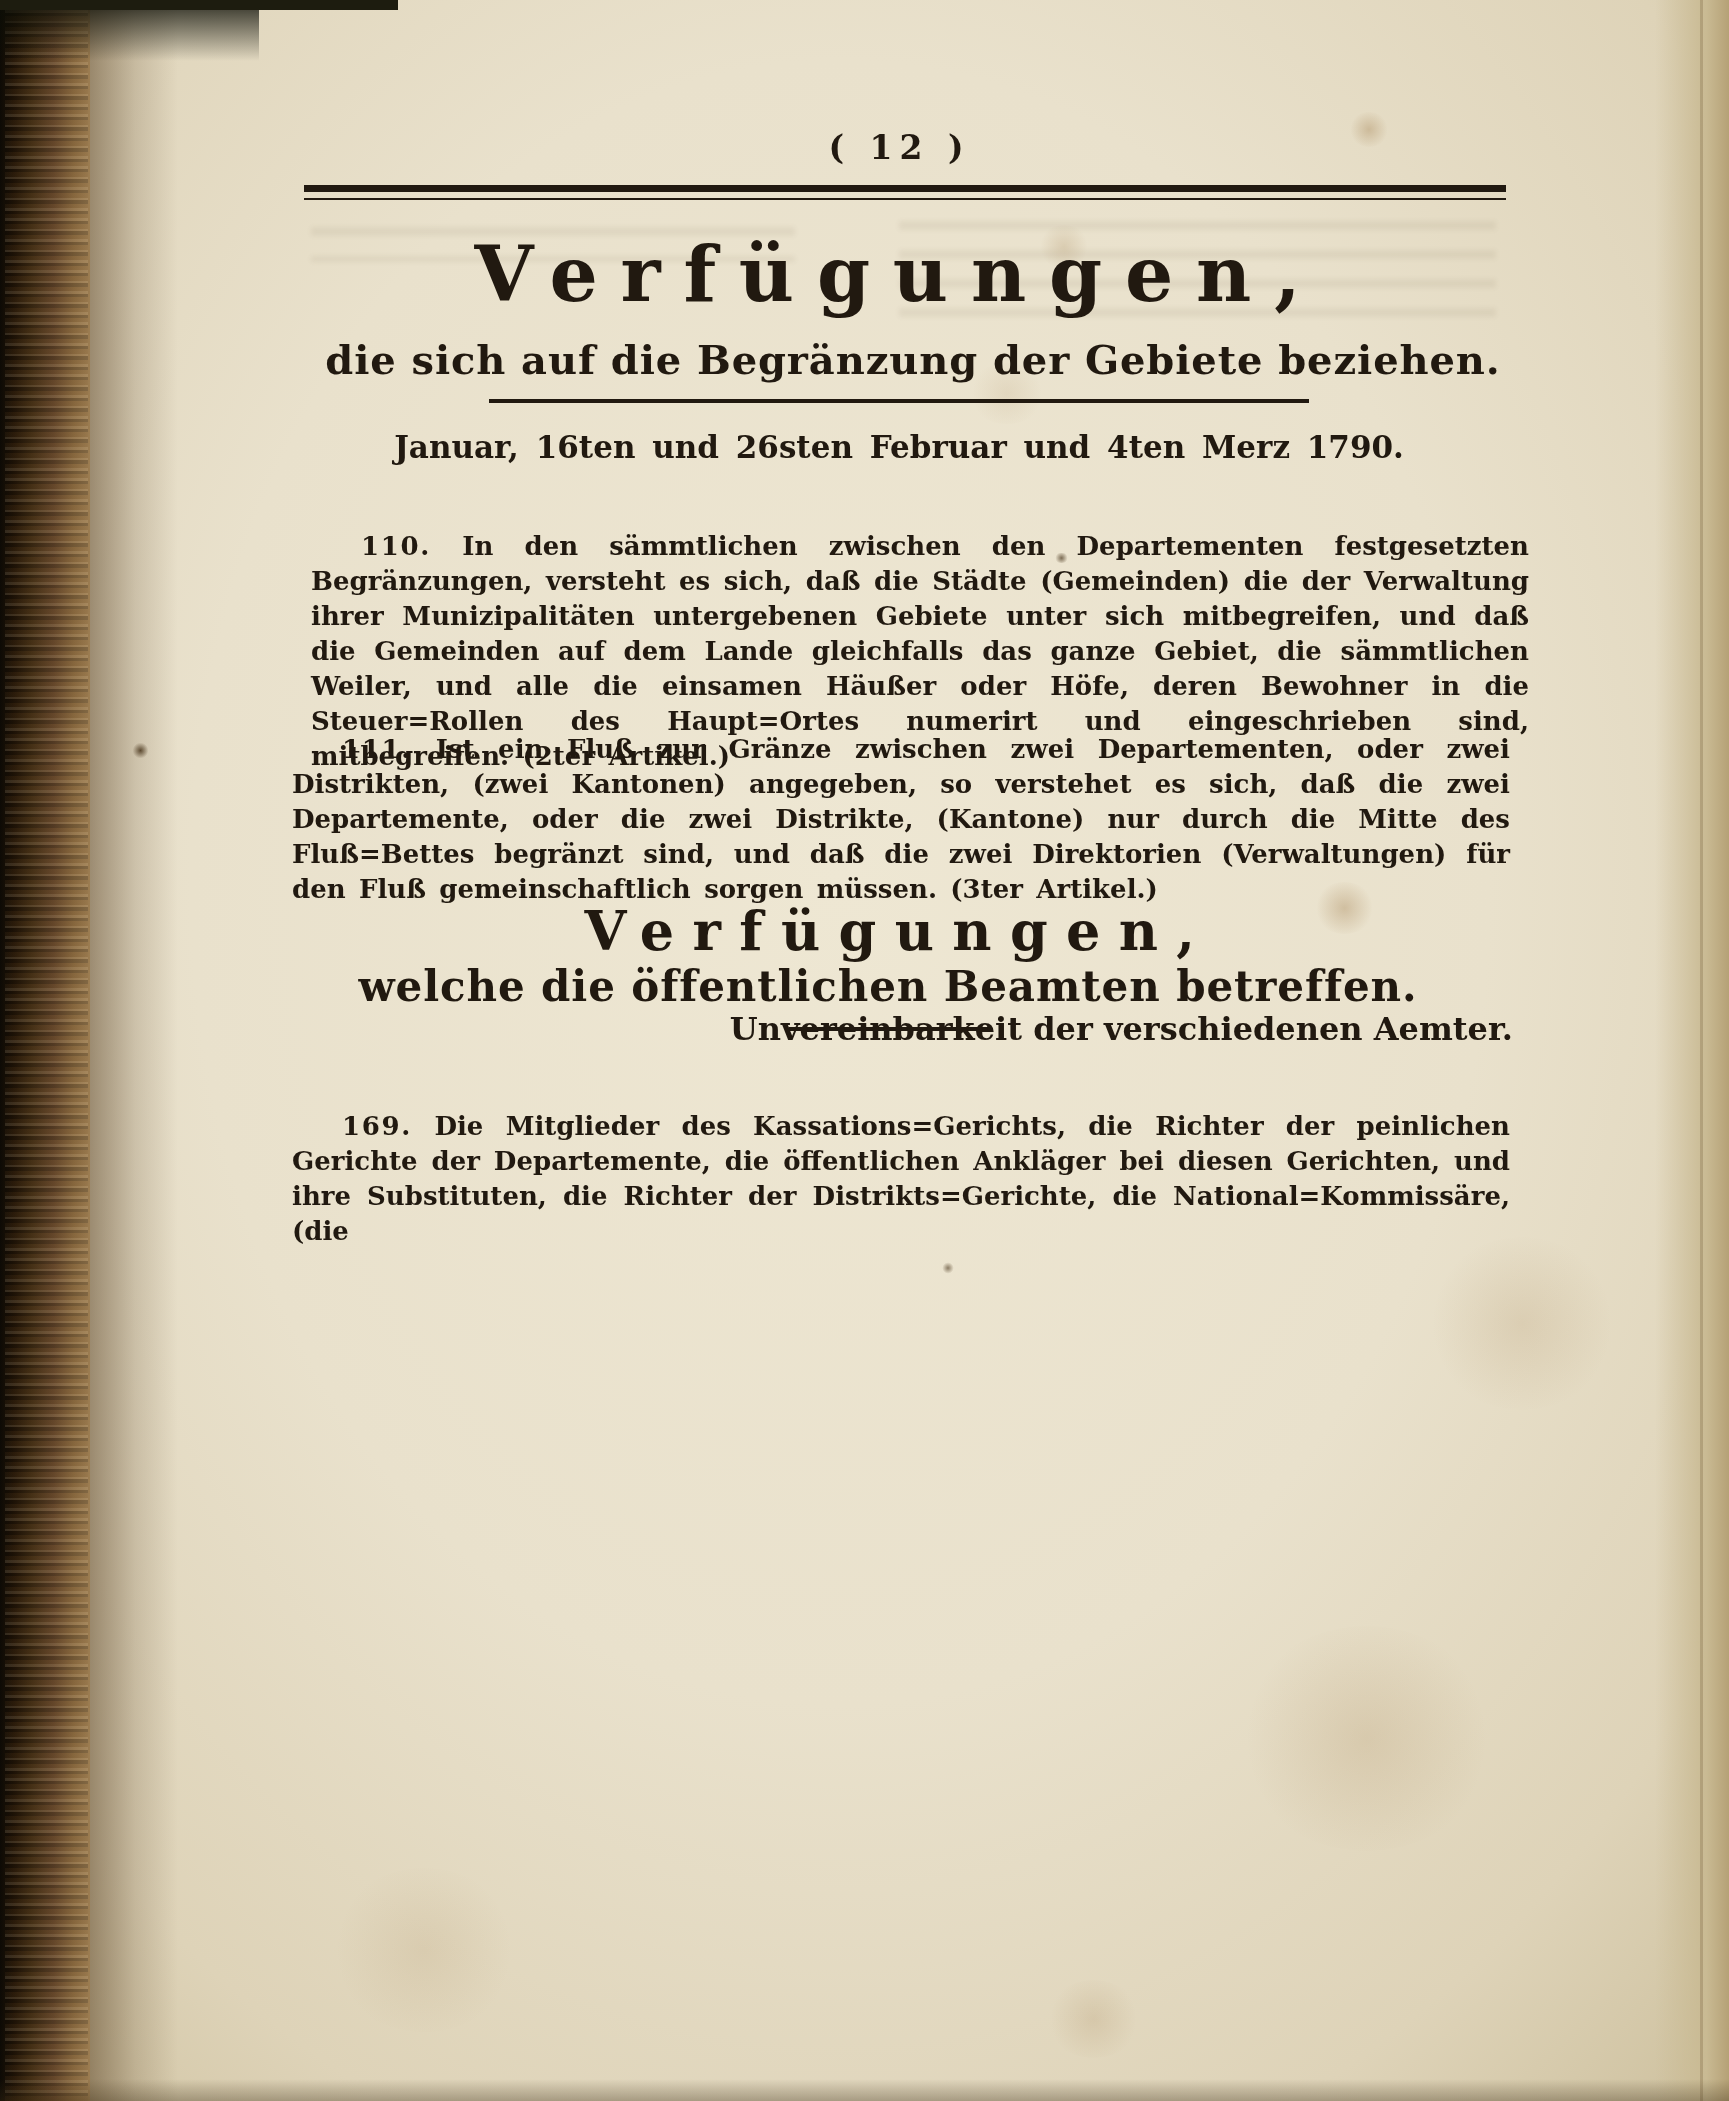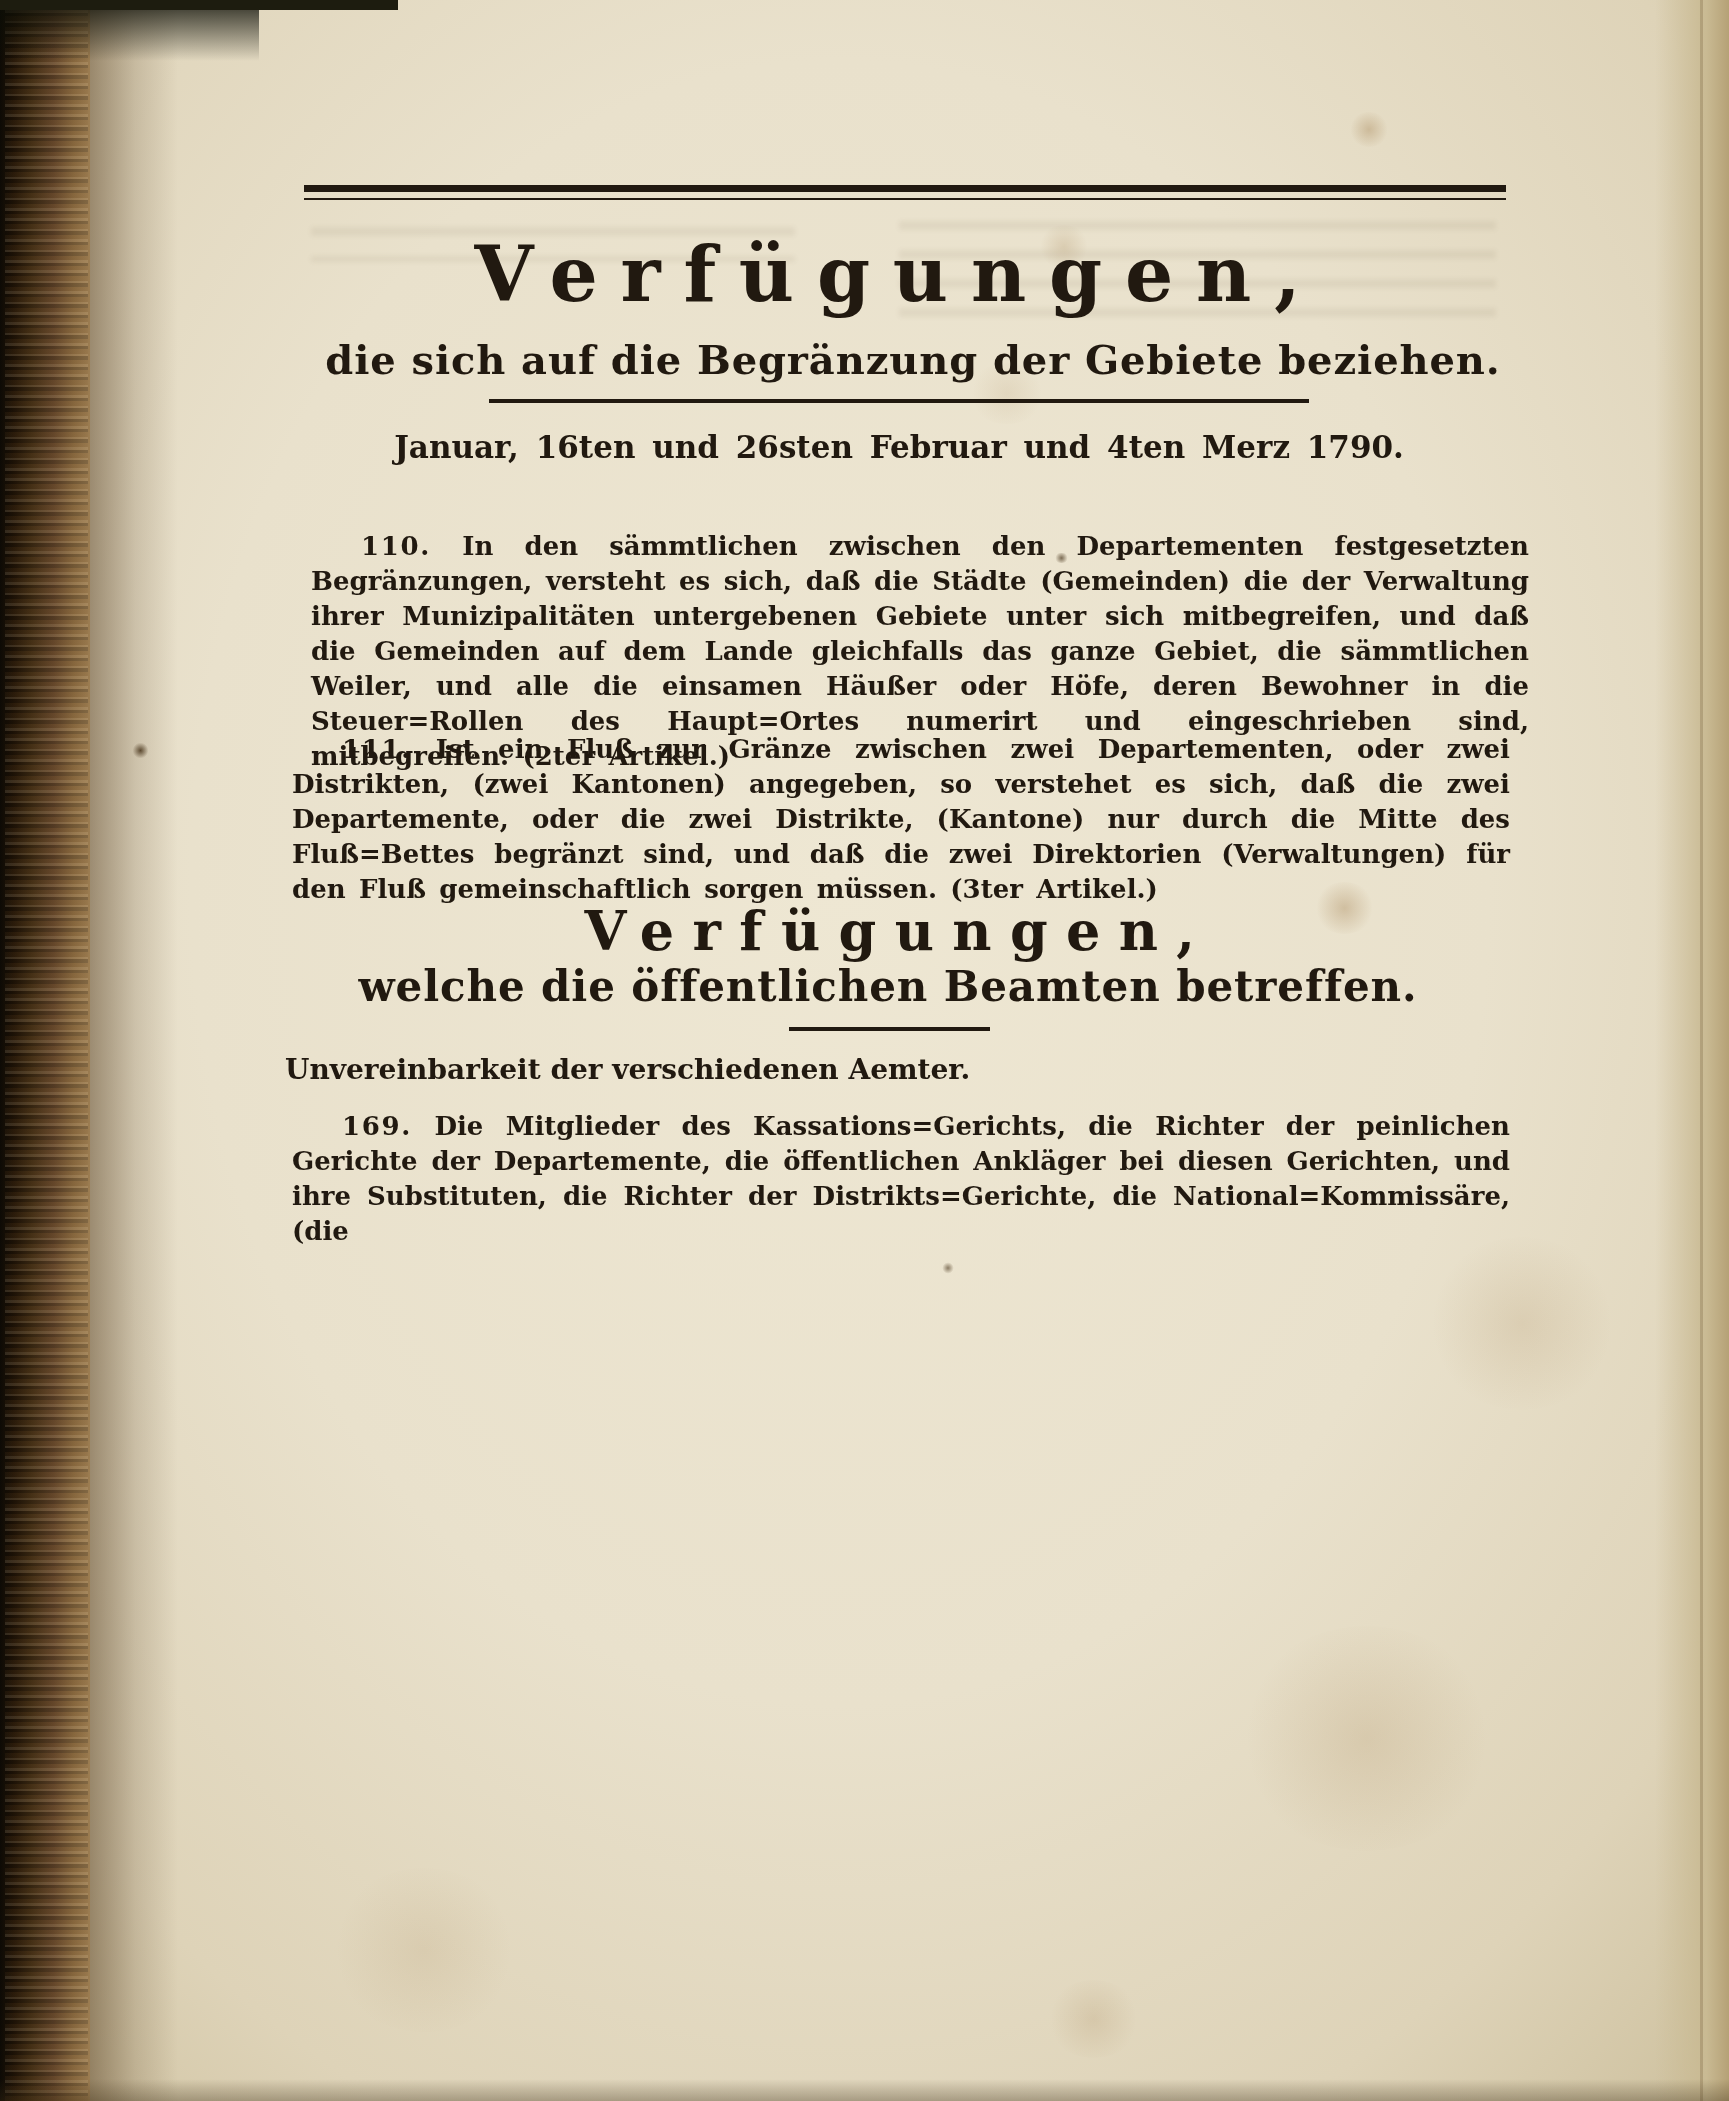--- a/index.html
+++ b/index.html
@@ -71,21 +71,21 @@
     font-size:31px;line-height:45px;word-spacing:6px;}
   .para{left:292px;width:1218px;font-size:26px;line-height:35px;
     text-align:justify;text-indent:50px;word-spacing:4.3px;}
   .p110{top:529px;margin-left:19px;}
   .p111{top:732px;}
   .second-title{left:259px;top:899px;width:1280px;text-align:center;
     font-size:54px;letter-spacing:.34em;}
   .second-subtitle{left:248px;top:962px;width:1280px;text-align:center;
     font-size:42px;letter-spacing:0.9px;}
   .short-rule{position:absolute;left:789px;top:1027px;width:201px;height:3.5px;background:#211910;}
-  .subheading{left:285px;top:1053px;width:1228px;text-align:left;font-size:28px;}
+  .subheading{left:285px;top:1010px;width:1228px;text-align:right;font-size:32px;}
   .p112{top:1109px;}
   .pnum{letter-spacing:1.7px;}
 </style>
 </head>
 <body>
 
 <div class="canvas">
 
   <div class="page"></div>
   <div class="gutter-shadow"></div>
@@ -105,20 +105,21 @@
   <div class="speck" style="left:131px;top:742px;width:19px;height:17.3px;"></div>
   <div class="speck" style="left:1053px;top:553px;width:17.3px;height:10.4px;opacity:.8;"></div>
   <div class="stain" style="left:1314px;top:882px;width:61px;height:52px;"></div>
   <div class="speck" style="left:941px;top:1262px;width:14px;height:12px;opacity:.7;"></div>
   <div class="stain" style="left:1237px;top:1626px;width:259px;height:225px;opacity:.5;"></div>
   <div class="stain" style="left:1427px;top:1237px;width:190px;height:173px;opacity:.45;"></div>
   <div class="stain" style="left:329px;top:1868px;width:190px;height:164px;opacity:.35;"></div>
   <div class="stain" style="left:1046px;top:1980px;width:95px;height:78px;opacity:.5;"></div>
   <div class="stain" style="left:968px;top:363px;width:78px;height:61px;opacity:.35;"></div>
 
+  <div class="txt page-number">( 12 )</div>
 
   <div class="double-rule"></div>
 
   <div class="txt main-title">Verfügungen,</div>
   <div class="txt main-subtitle">die sich auf die Begränzung der Gebiete beziehen.</div>
 
   <div class="title-rule"></div>
 
   <div class="txt intro">
     <div>Januar, 16ten und 26sten Februar und 4ten Merz 1790.</div>

